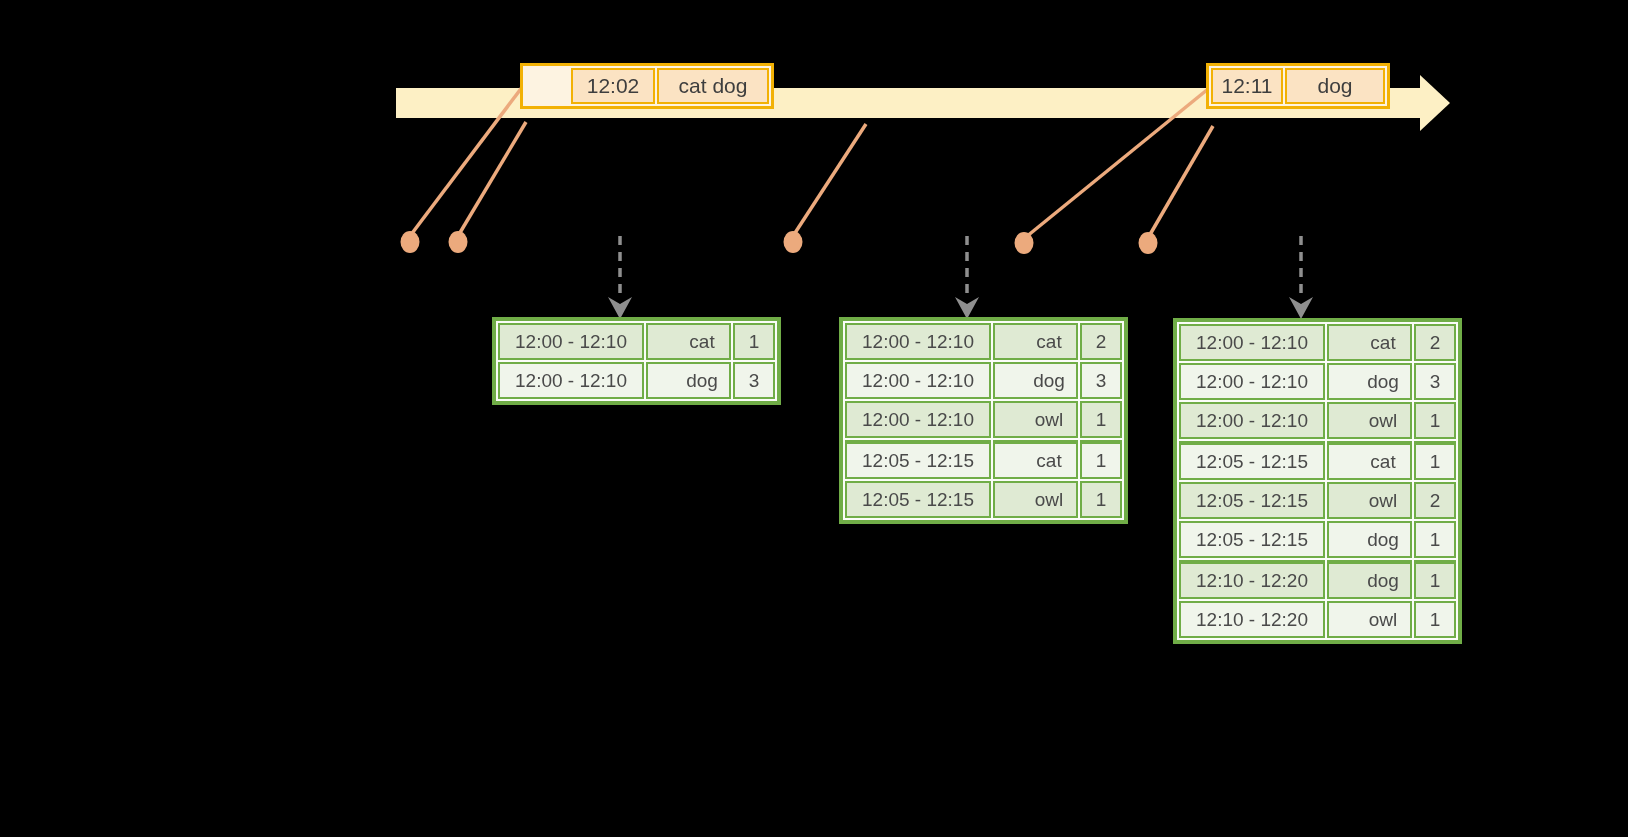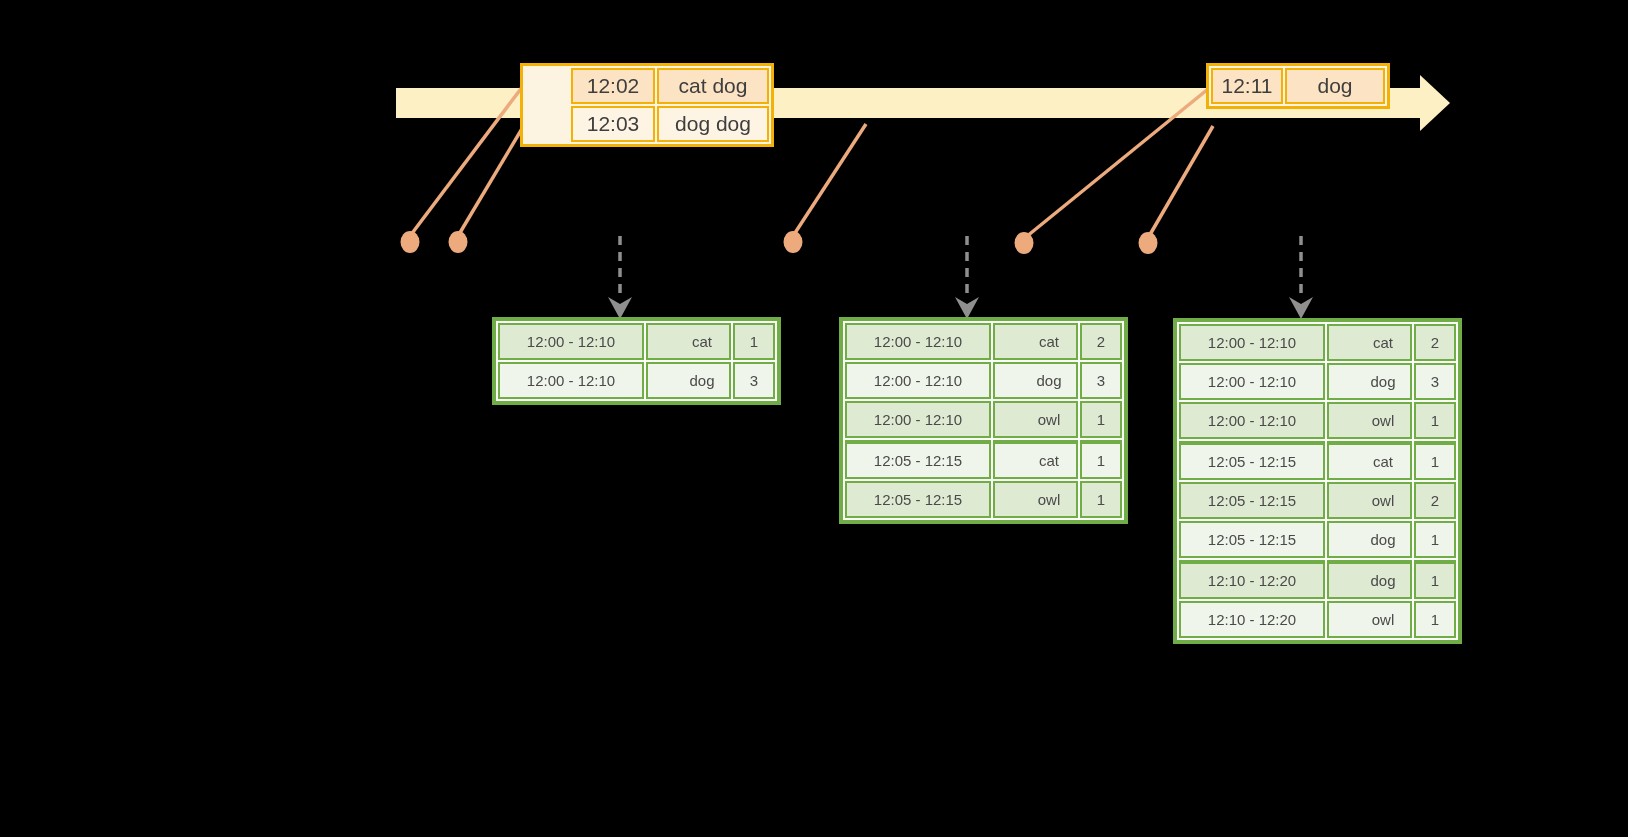--- a/index.html
+++ b/index.html
@@ -25,21 +25,21 @@
     color:var(--text-dark);font-size:21px;}
   .event-table td{border:2px solid var(--event-border);height:30px;}
   .event-table td.t{width:78px;}
   .event-table td.w{width:106px;}
   .event-table.narrow td.t{width:66px;}
   .event-table.narrow td.w{width:94px;}
   .row-peach td{background:var(--event-row-peach);}
   .row-cream td{background:var(--event-row-cream);}
 
   .result-table{background:var(--result-table-bg);border:4px solid var(--result-border);
-    color:var(--text-result);font-size:15px;}
+    color:var(--text-result);font-size:19px;}
   .result-table td{border:2px solid var(--result-border);height:31px;}
   .result-table td.win{width:140px;}
   .result-table td.word{width:52px;padding-left:28px;}
   .result-table td.cnt{width:36px;}
   .shade-a td{background:var(--result-row-dark);}
   .shade-b td{background:var(--result-row-light);}
   .group-start td{border-top-width:4px;}
 
   svg.overlay{position:absolute;left:0;top:0;pointer-events:none;}
   .connector{stroke:var(--connector);stroke-width:3.5;}
@@ -74,24 +74,20 @@
     <path class="trigger-head" d="M955 297 L967 319 L979 297 L967 304 Z"></path>
     <line class="trigger" x1="1301" y1="236" x2="1301" y2="298"></line>
     <path class="trigger-head" d="M1289 297 L1301 319 L1313 297 L1301 304 Z"></path>
   </svg>
 
   <table class="event-table" style="left:520px;top:63px;padding-left:46px;">
     <tbody>
         <tr class="row-peach">
       <td class="t">12:02</td>
       <td class="w">cat dog</td>
-    </tr>
-    <tr class="row-cream">
-      <td class="t">12:03</td>
-      <td class="w">dog dog</td>
     </tr>
   </tbody>
     </table>
 
 
   <table class="event-table narrow" style="left:1167px;top:63px;margin-left:39px;">
     <tbody>
         <tr class="row-peach">
       <td class="t">12:11</td>
       <td class="w">dog</td>

